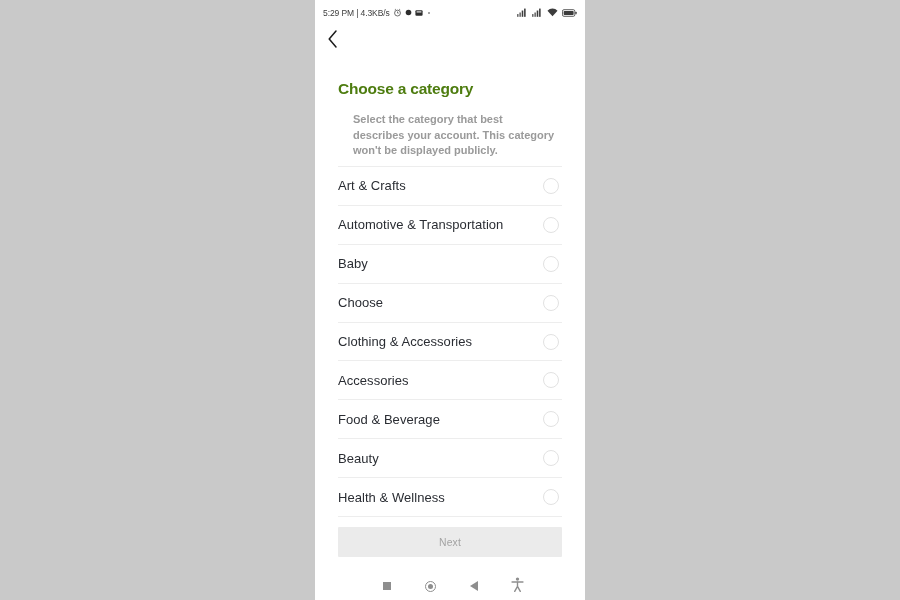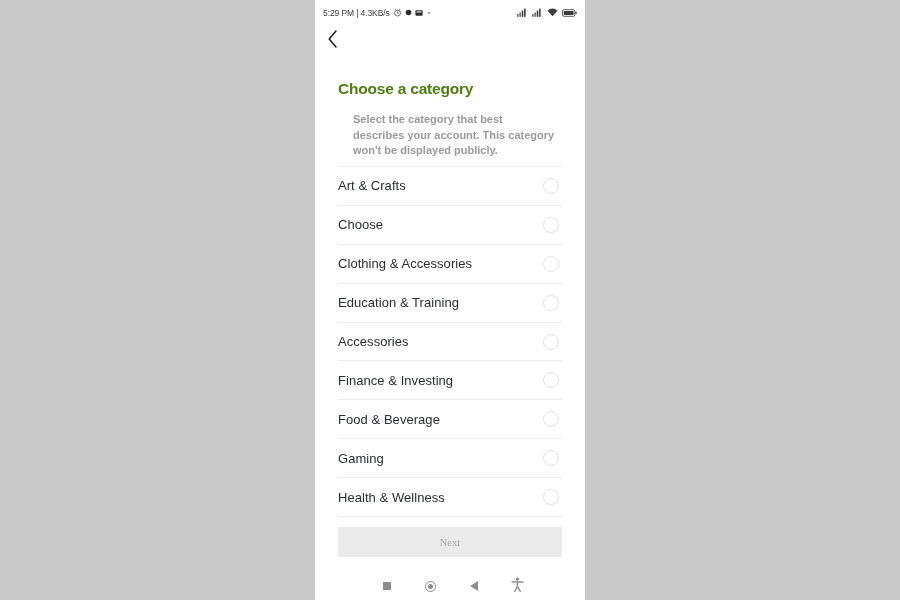--- a/index.html
+++ b/index.html
@@ -135,21 +135,20 @@
     left: 338px;
     top: 527px;
     width: 224px;
     height: 30px;
     background: rgba(232,232,232,0.88);
     display: flex;
     align-items: center;
     justify-content: center;
     cursor: pointer;
     border-radius: 1px;
-    font-family: Liberation Serif, serif;
   }
   #nextbtn span {
     font-size: 10.4px;
     color: #a3a3a3;
     letter-spacing: 0.1px;
   }
   
   #navbar {
     position: absolute;
     left: 0;
@@ -265,45 +264,45 @@
       <h1 id="page-title">Choose a category</h1>
       <p id="page-subtitle">Select the category that best describes your account. This category won't be displayed publicly.</p>
     </div>
 
     <div id="catlist" style="left:23px;">
         <div class="cat-row">
           <span class="cat-label">Art &amp; Crafts</span>
           <span class="cat-radio"></span>
         </div>
         <div class="cat-row">
+          <span class="cat-label">Automotive &amp; Transportation</span>
+          <span class="cat-radio"></span>
+        </div>
+        <div class="cat-row">
+          <span class="cat-label">Baby</span>
+          <span class="cat-radio"></span>
+        </div>
+        <div class="cat-row">
           <span class="cat-label">Choose</span>
           <span class="cat-radio"></span>
         </div>
         <div class="cat-row">
           <span class="cat-label">Clothing &amp; Accessories</span>
           <span class="cat-radio"></span>
         </div>
         <div class="cat-row">
-          <span class="cat-label">Education &amp; Training</span>
-          <span class="cat-radio"></span>
-        </div>
-        <div class="cat-row">
           <span class="cat-label">Accessories</span>
           <span class="cat-radio"></span>
         </div>
         <div class="cat-row">
-          <span class="cat-label">Finance &amp; Investing</span>
-          <span class="cat-radio"></span>
-        </div>
-        <div class="cat-row">
           <span class="cat-label">Food &amp; Beverage</span>
           <span class="cat-radio"></span>
         </div>
         <div class="cat-row">
-          <span class="cat-label">Gaming</span>
+          <span class="cat-label">Beauty</span>
           <span class="cat-radio"></span>
         </div>
         <div class="cat-row">
           <span class="cat-label">Health &amp; Wellness</span>
           <span class="cat-radio"></span>
         </div>
       </div>
 
     <div id="nextbtn" style="left:23px;">
       <span>Next</span>

